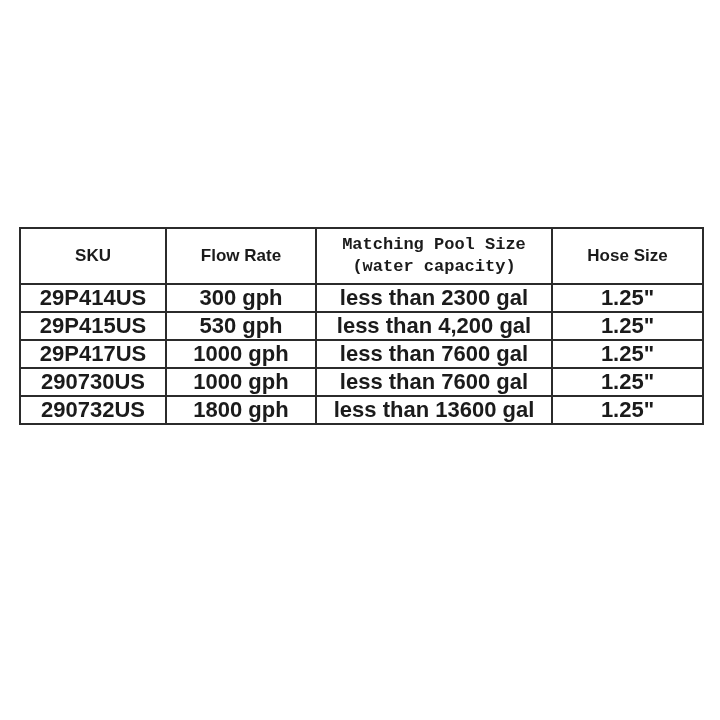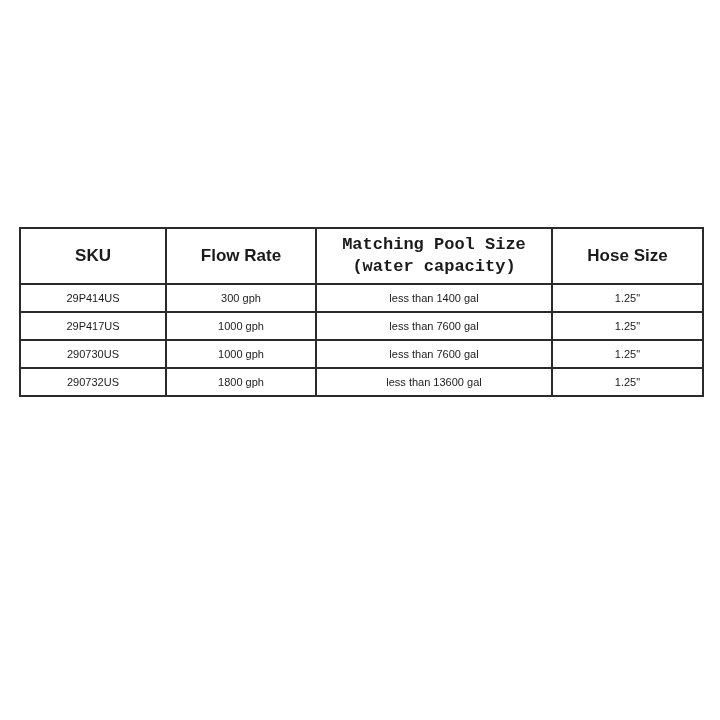--- a/index.html
+++ b/index.html
@@ -36,22 +36,22 @@
     overflow: hidden;
     white-space: nowrap;
   }
   table.spec-table th {
     font-weight: bold;
     font-size: 17px;
     height: 54px;
     line-height: 1.3;
   }
   table.spec-table td {
-    font-weight: normal;
-    font-size: 11px;
+    font-weight: bold;
+    font-size: 22px;
     height: 26px;
   }
   th .hdr-line { display: block; font-family: Liberation Mono, monospace; }
   col.c-sku  { width: 146px; }
   col.c-flow { width: 150px; }
   col.c-pool { width: 236px; }
   col.c-hose { width: 151px; }
 </style>
 </head>
 <body>
@@ -72,21 +72,27 @@
           <span class="hdr-line">Matching Pool Size</span>
           <span class="hdr-line">(water capacity)</span>
         </th>
         <th>Hose Size</th>
       </tr>
     </thead>
     <tbody>
       <tr>
         <td>29P414US</td>
         <td>300 gph</td>
-        <td>less than 1400 gal</td>
+        <td>less than 2300 gal</td>
+        <td>1.25"</td>
+      </tr>
+      <tr>
+        <td>29P415US</td>
+        <td>530 gph</td>
+        <td>less than 4,200 gal</td>
         <td>1.25"</td>
       </tr>
       <tr>
         <td>29P417US</td>
         <td>1000 gph</td>
         <td>less than 7600 gal</td>
         <td>1.25"</td>
       </tr>
       <tr>
         <td>290730US</td>

